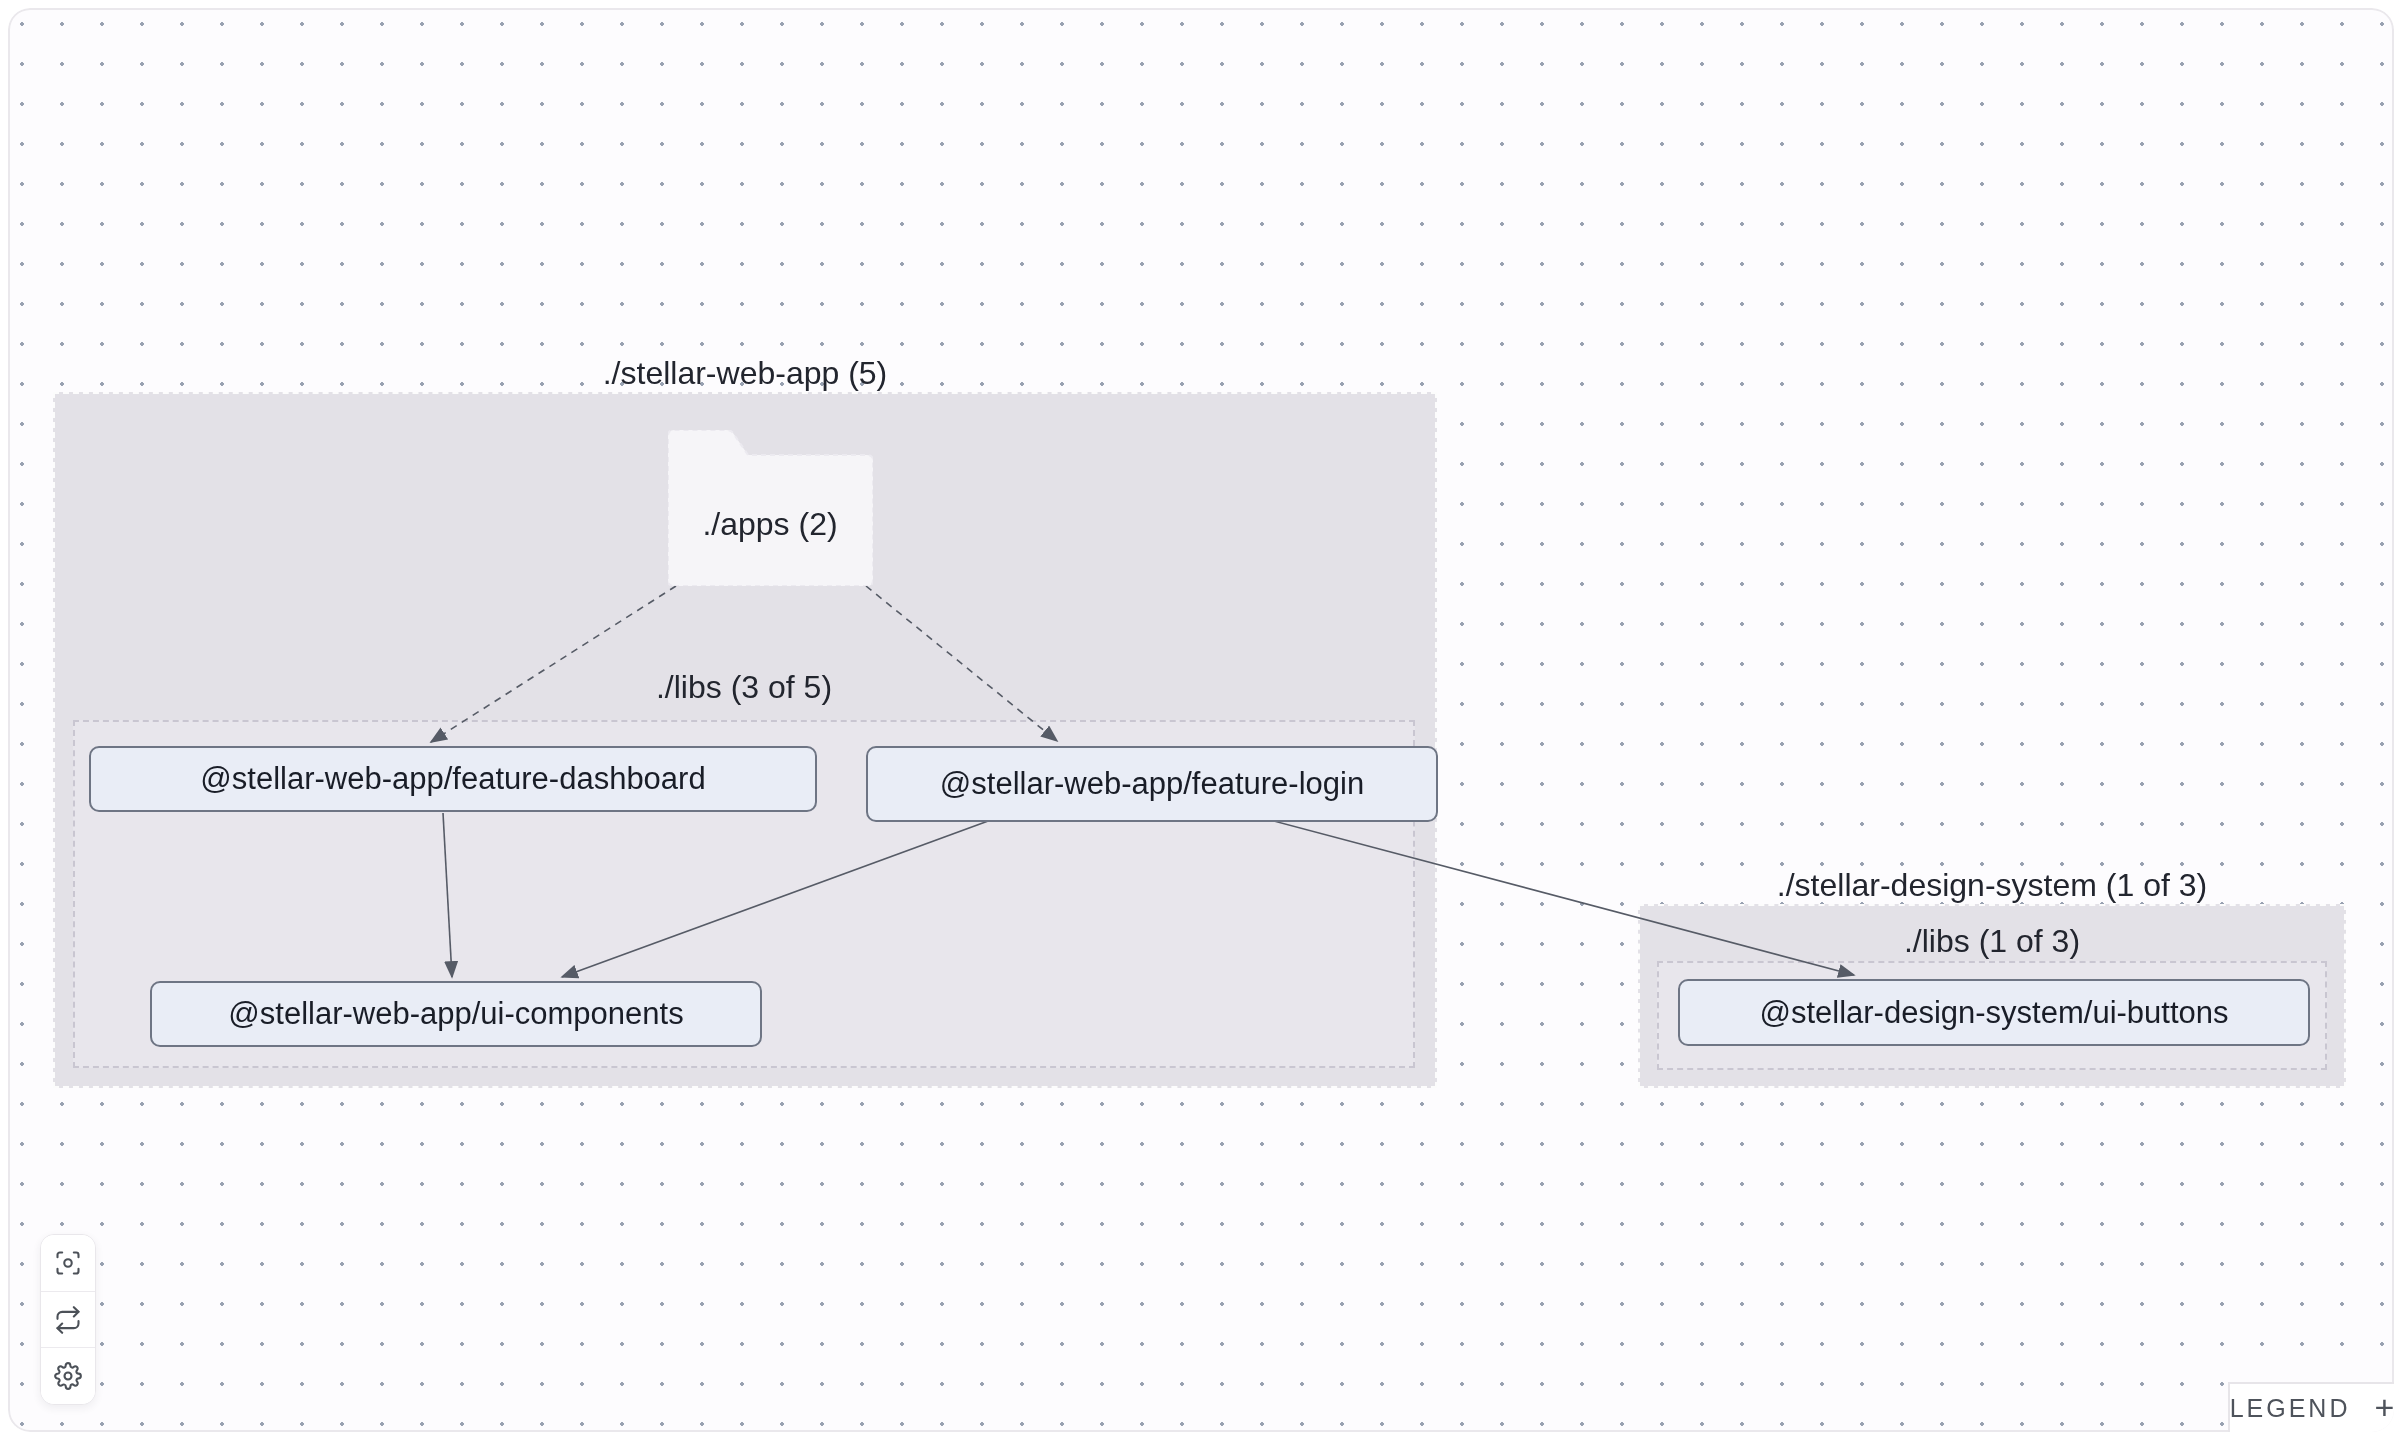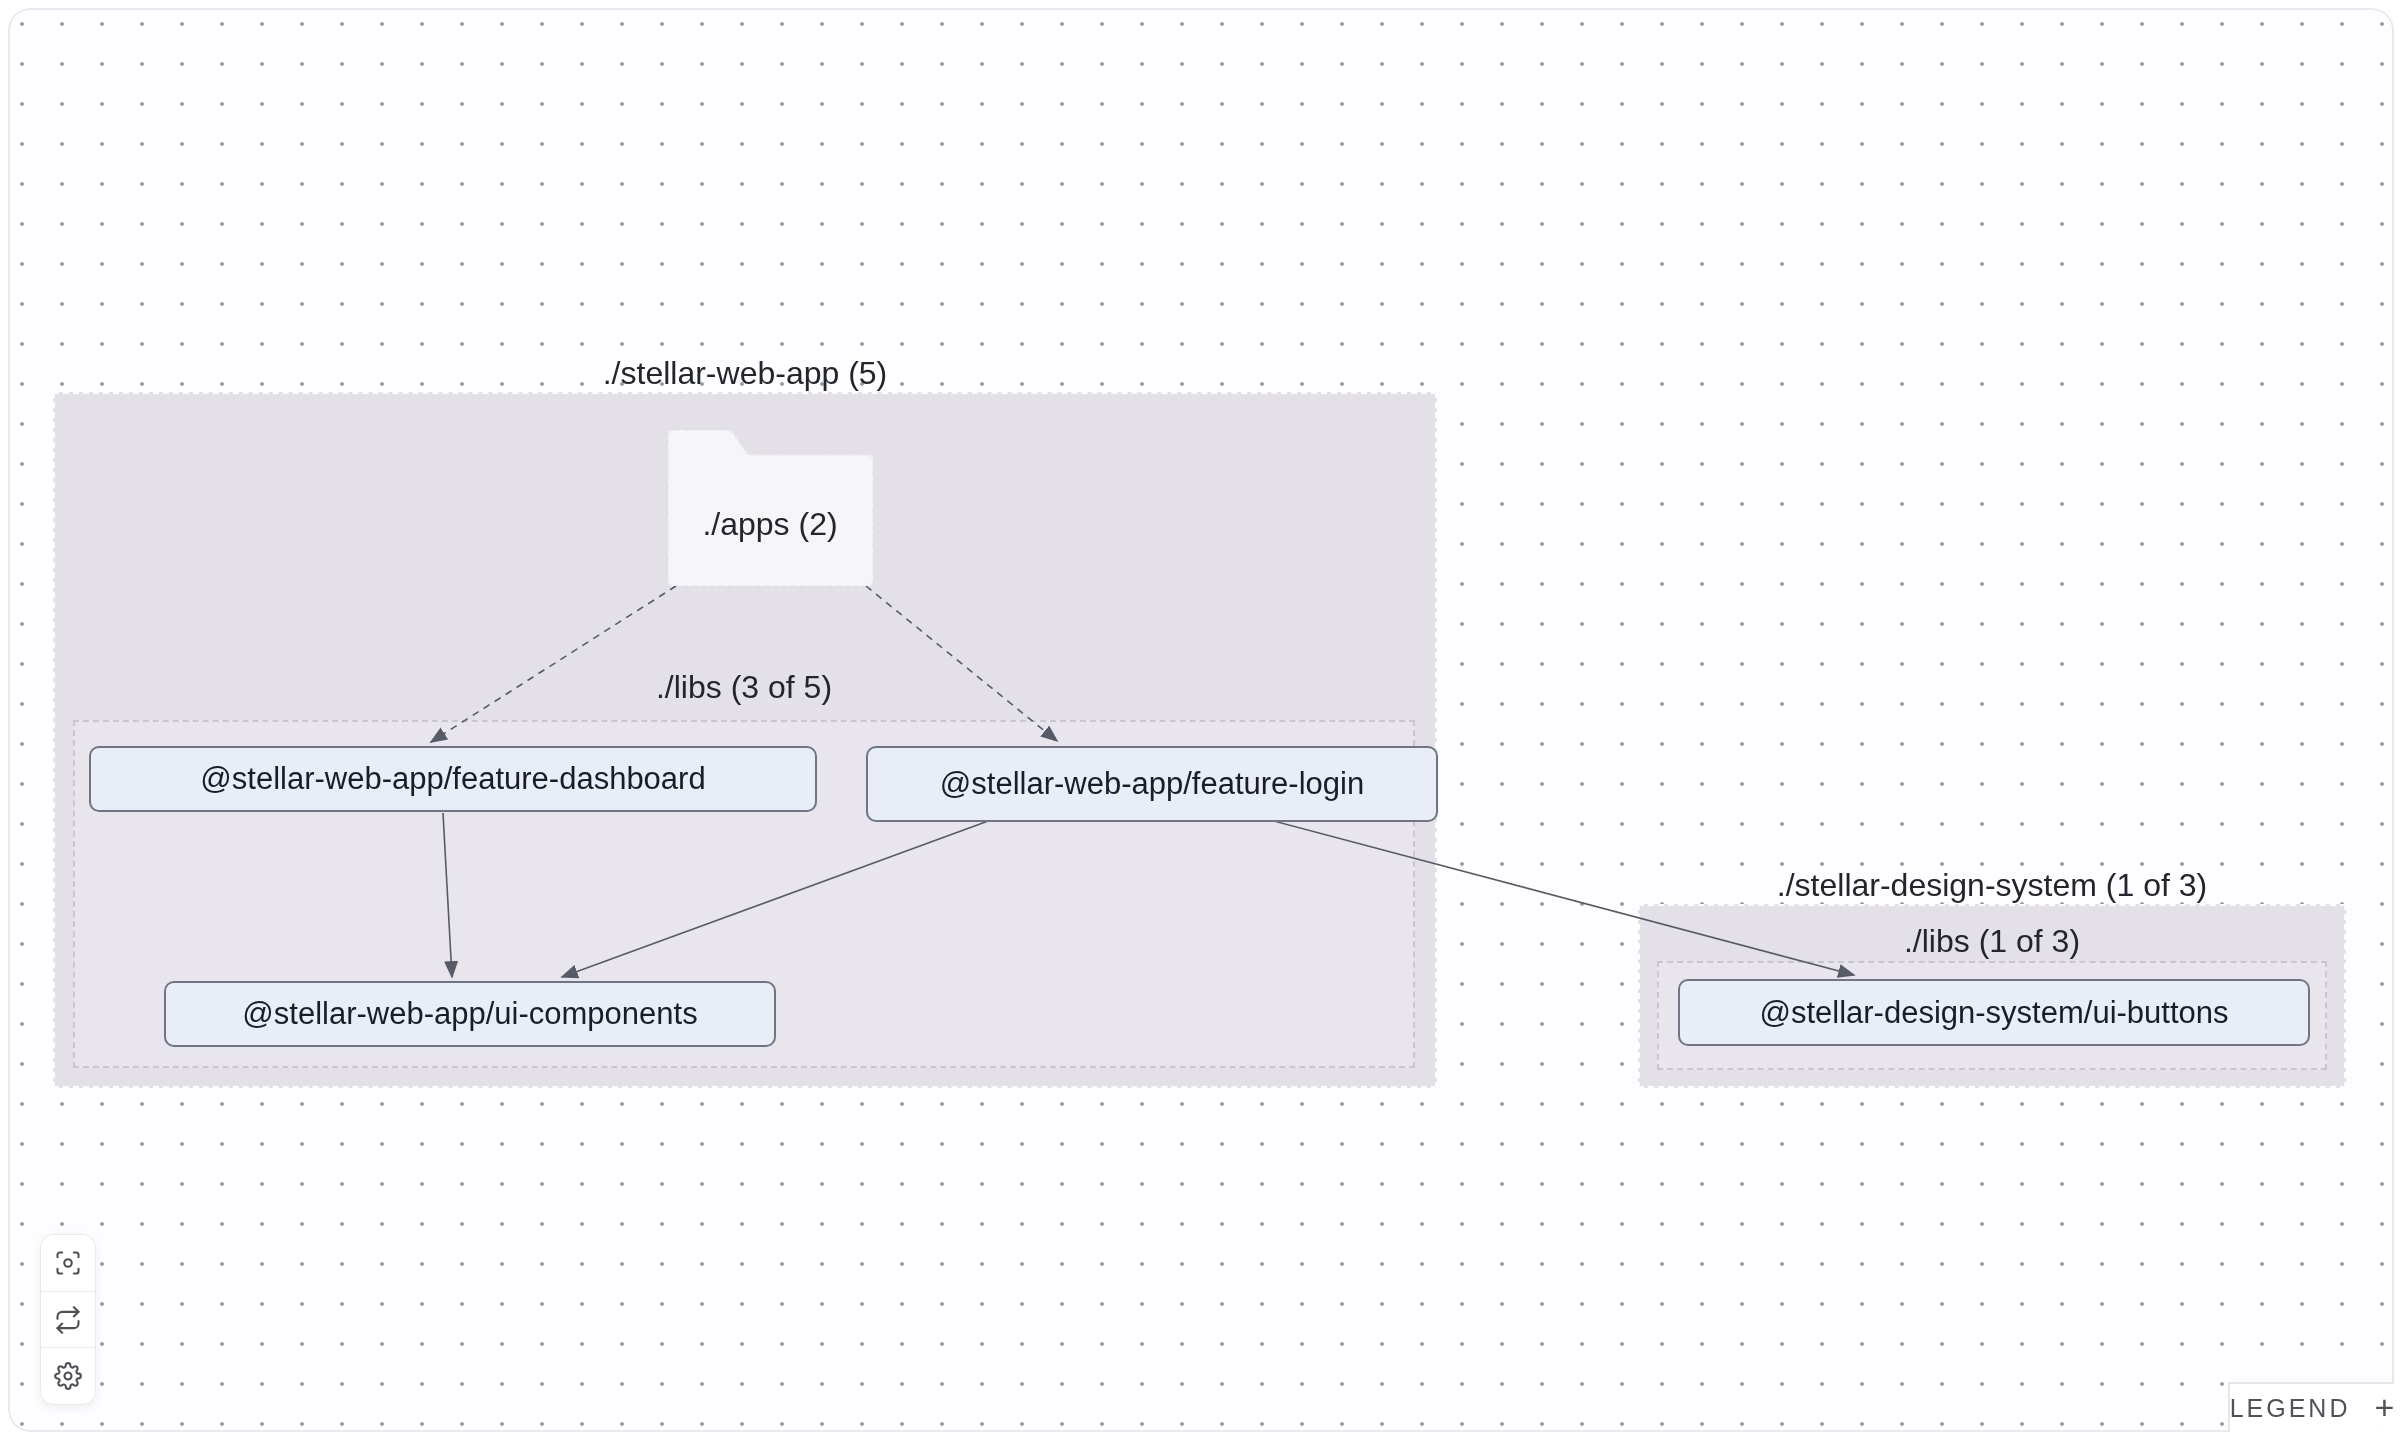--- a/index.html
+++ b/index.html
@@ -172,21 +172,21 @@
     <path d="M6,156 L199,156 Q205,156 205,150 L205,31 Q205,25 199,25 L80,25 L65,3 Q63,0 58,0 L6,0 Q0,0 0,6 L0,150 Q0,156 6,156 Z" fill="#f6f5f8" stroke="#eceaf0" stroke-width="2" stroke-dasharray="5 4"></path>
   </svg>
   <div class="folder-label" style="left:762px; top:497px;">./apps (2)</div>
 
   <div class="node" style="left:81px; top:738px; width:728px; height:66px;">
     <span>@stellar-web-app/feature-dashboard</span>
   </div>
   <div class="node" style="left:858px; top:738px; width:572px; height:76px;">
     <span>@stellar-web-app/feature-login</span>
   </div>
-  <div class="node" style="left:142px; top:973px; width:612px; height:66px;margin-left:14px;">
+  <div class="node" style="left:142px; top:973px; width:612px; height:66px;">
     <span>@stellar-web-app/ui-components</span>
   </div>
   <div class="node" style="left:1670px; top:971px; width:632px; height:67px;">
     <span>@stellar-design-system/ui-buttons</span>
   </div>
 
   <div class="toolbar">
     <button class="toolbar-btn">
       <svg viewBox="0 0 24 24">
         <path d="M7 3H5a2 2 0 0 0-2 2v2"></path>

